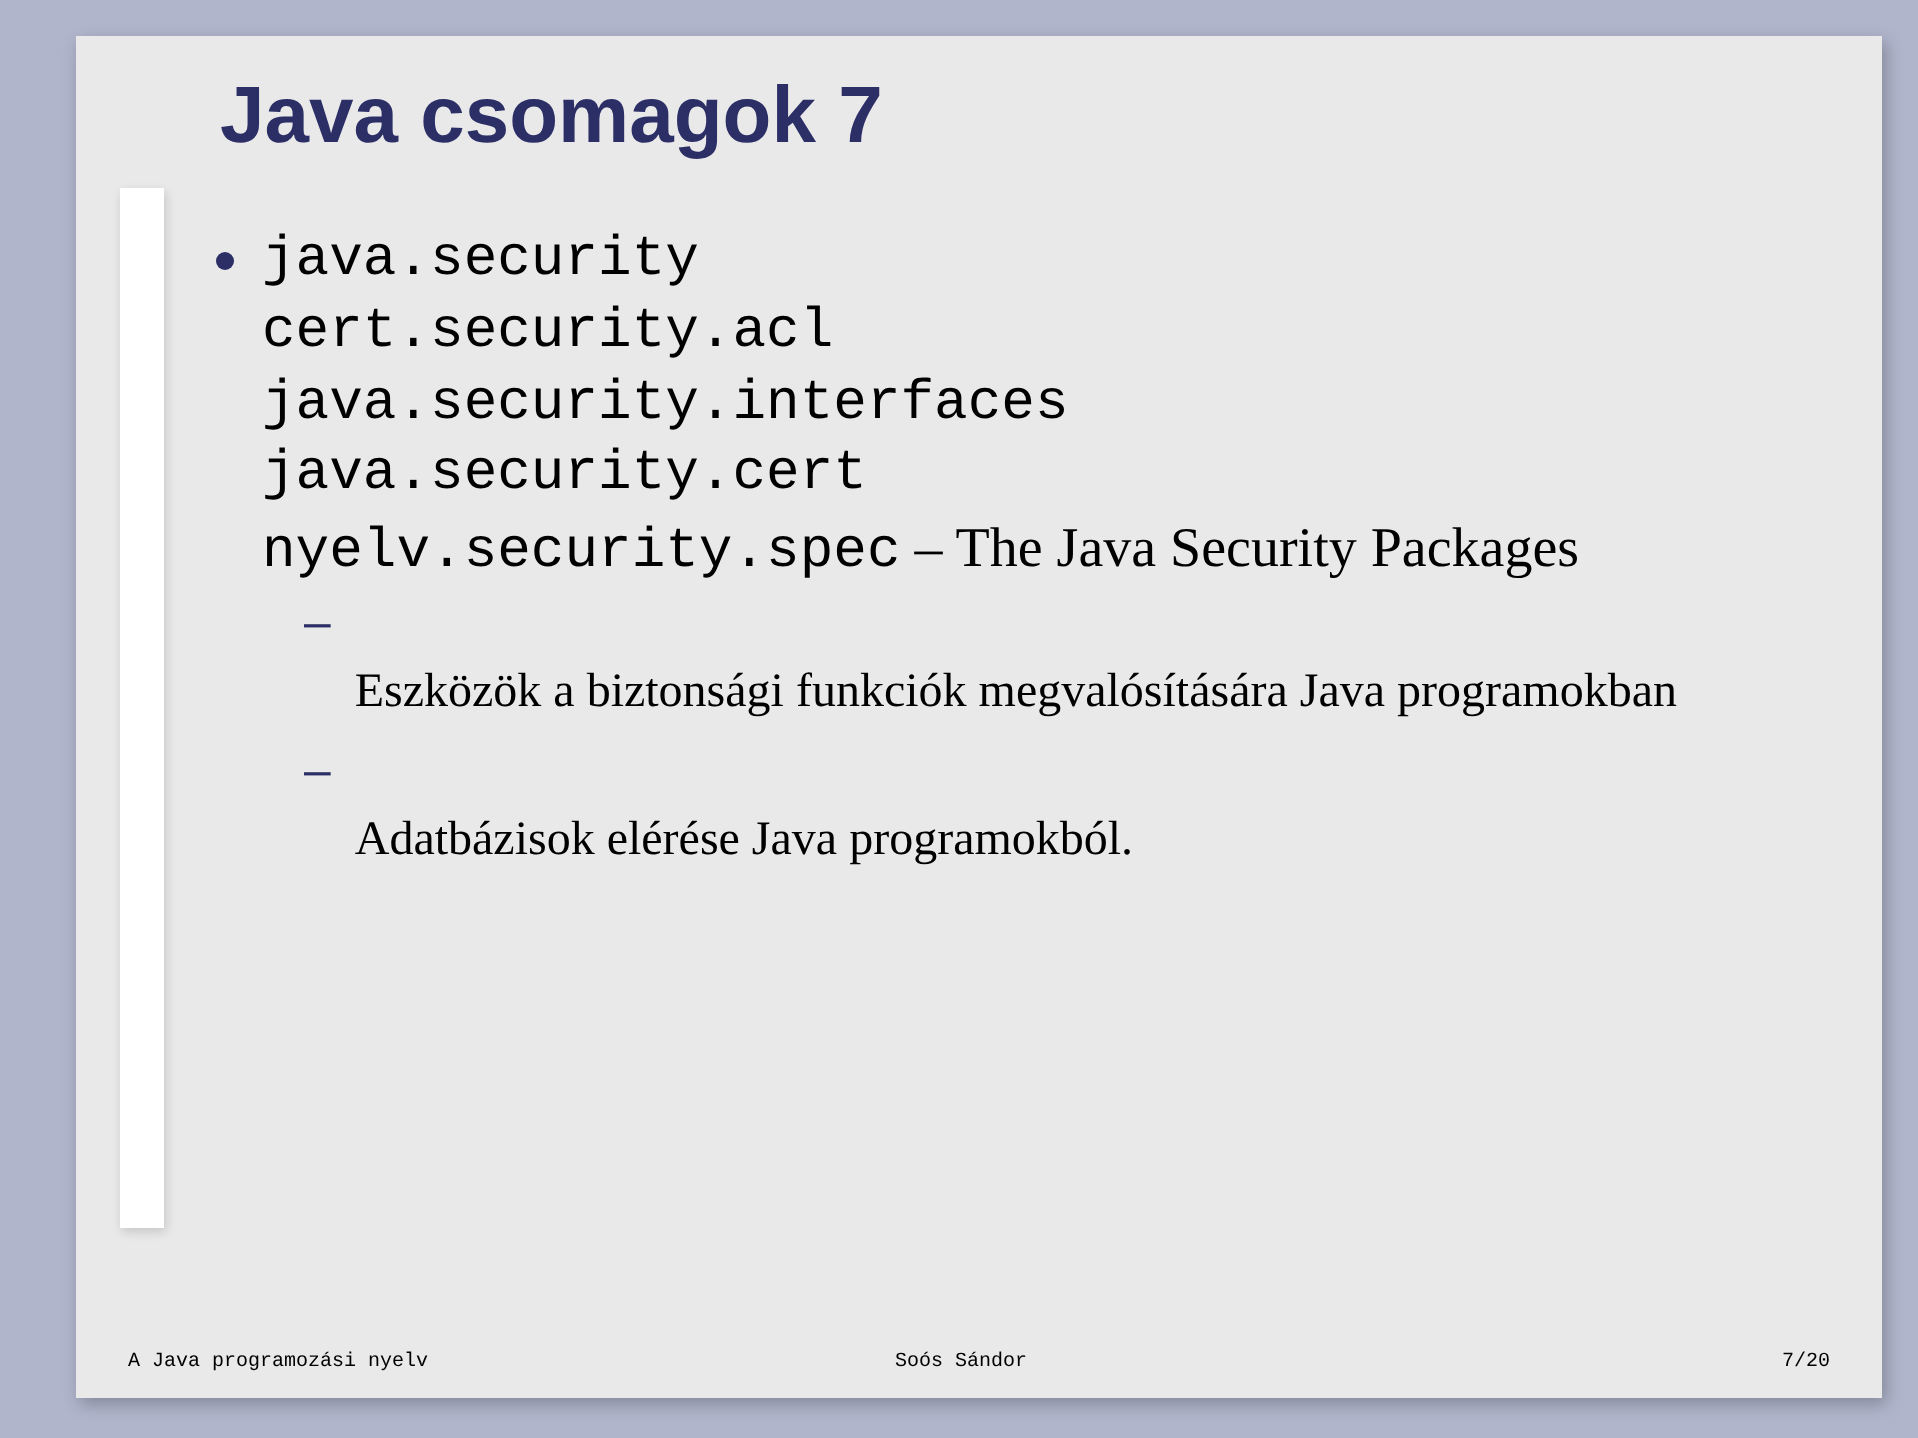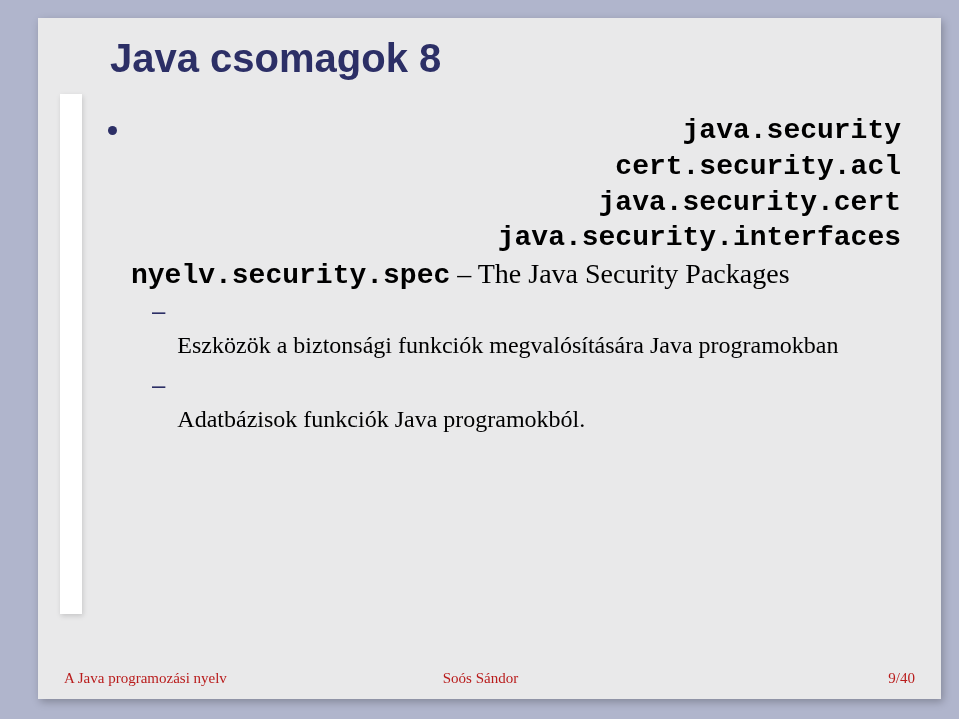--- a/index.html
+++ b/index.html
@@ -63,22 +63,21 @@
     border-radius: 50%;
     margin-top: 13px;
     margin-right: 14px;
     flex-shrink: 0;
   }
   .bullet-body {
     flex: 1;
   }
   .mono {
     font-family: "Courier New", Courier, monospace;
-    font-weight: bold;
-    text-align: right;
+    font-weight: normal;
   }
   .serif {
     font-family: Liberation Serif, serif;
   }
   .sub-line {
     display: flex;
     align-items: flex-start;
     margin-left: 44px;
   }
   .sub-dash {
@@ -99,69 +98,69 @@
     height: 6px;
   }
   .footer {
     position: absolute;
     left: 26px;
     right: 26px;
     bottom: 12px;
     display: flex;
     justify-content: space-between;
     align-items: baseline;
-    font-family: Liberation Serif, serif;
-    font-size: 15px;
-    color: #b91c1c;
+    font-family: Liberation Mono, monospace;
+    font-size: 10px;
+    color: #000000;
   }
   .footer .center {
     position: absolute;
     left: 0;
     right: 18px;
     text-align: center;
   }
   .footer .left, .footer .right {
     position: relative;
     z-index: 1;
   }
 </style>
 </head>
 <body>
 
 <div class="slide">
   <div class="accent-bar"></div>
 
-  <div class="title">Java csomagok 8</div>
+  <div class="title">Java csomagok 7</div>
 
   <div class="content">
 
     <div class="bullet-line">
       <div class="bullet-dot"></div>
       <div class="bullet-body">
         <div class="mono">java.security</div>
         <div class="mono">cert.security.acl</div>
+        <div class="mono">java.security.interfaces</div>
         <div class="mono">java.security.cert</div>
-        <div class="mono">java.security.interfaces</div>
         <div>
           <span class="mono">nyelv.security.spec</span><span class="serif"> – The Java Security Packages</span>
         </div>
       </div>
     </div>
     <div class="sub-line">
       <div class="sub-dash">–</div>
       <div class="sub-body">Eszközök a biztonsági funkciók megvalósítására Java programokban</div>
     </div>
 
     <div class="spacer"></div>
 
     <div class="sub-line">
       <div class="sub-dash">–</div>
-      <div class="sub-body">Adatbázisok funkciók Java programokból.</div>
+      <div class="sub-body">Adatbázisok elérése Java programokból.</div>
     </div>
 
   </div>
 
   <div class="footer">
     <div class="left">A Java programozási nyelv</div>
     <div class="center">Soós Sándor</div>
-    <div class="right">9/40</div>
+    <div class="right">7/20</div>
   </div>
 </div>
 
 </body></html>

